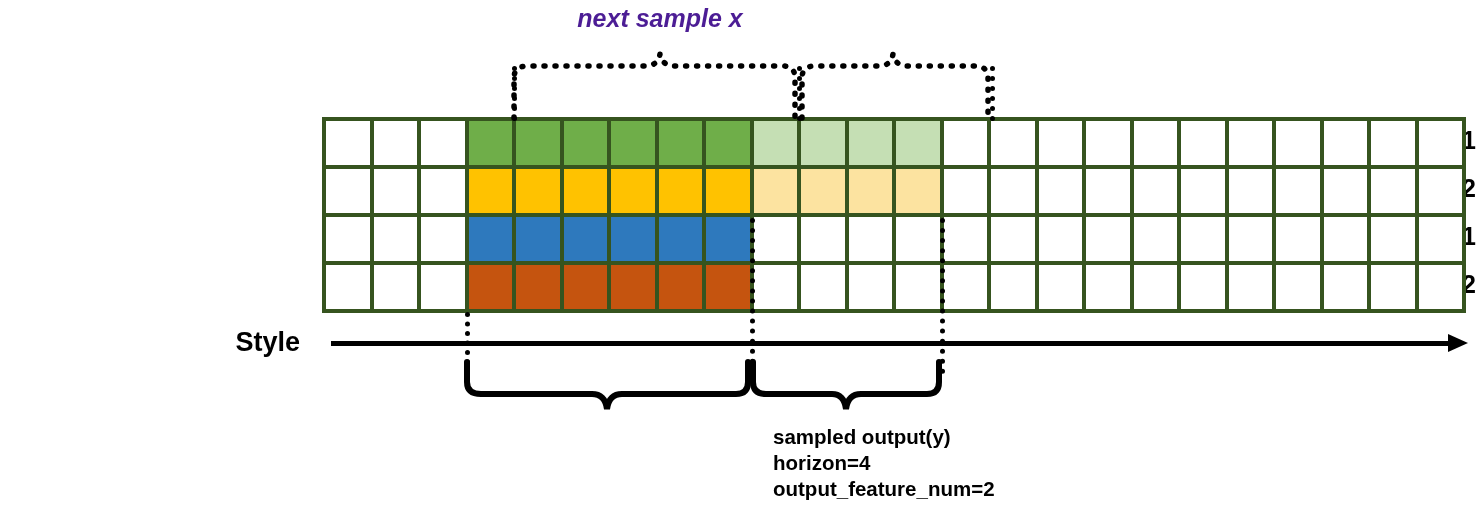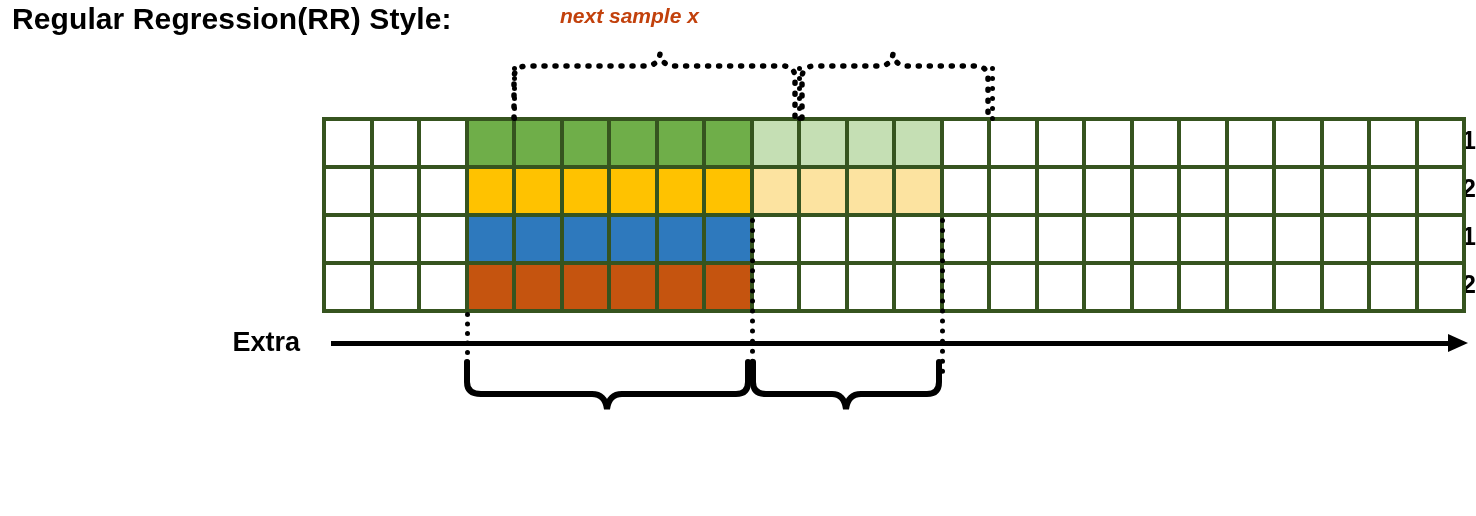--- a/index.html
+++ b/index.html
@@ -64,46 +64,45 @@
 
   
   .vdot{
     position:absolute;width:0;
     border-left:5px dotted #000;
   }
 
   
   .toptext{
     position:absolute;
-    font-size:21px;font-style:italic;font-weight:600;color:#c2410c;
-    white-space:nowrap;text-align:left;
+    font-size:25px;font-style:italic;font-weight:600;color:#4c1d95;
+    white-space:nowrap;text-align:center;
   }
 
   
   .btext{
     position:absolute;
     font-size:20.5px;font-weight:600;color:#000;
     white-space:pre-line;line-height:26px;
   }
 
   svg.overlay{position:absolute;left:0;top:0;width:1476px;height:516px;pointer-events:none;}
 </style>
 </head>
 <body>
 
 <div class="stage">
 
-  <div id="title">Regular Regression(RR) Style:</div>
 
   <div class="rowlabel" id="lbl0">Target 1</div>
   <div class="rowlabel" id="lbl1">Target 2</div>
   <div class="rowlabel" id="lbl2">Extra Feature 1</div>
   <div class="rowlabel" id="lbl3">Extra Feature 2</div>
 
-  <div id="timelabel">Extra</div>
+  <div id="timelabel">Style</div>
 
   <div id="grid">
       <div class="grow">
         <div class="gcell" style="background: rgb(255, 255, 255);"></div>
         <div class="gcell" style="background: rgb(255, 255, 255);"></div>
         <div class="gcell" style="background: rgb(255, 255, 255);"></div>
         <div class="gcell" style="background: rgb(111, 174, 73);"></div>
         <div class="gcell" style="background: rgb(111, 174, 73);"></div>
         <div class="gcell" style="background: rgb(111, 174, 73);"></div>
         <div class="gcell" style="background: rgb(111, 174, 73);"></div>
@@ -222,14 +221,17 @@
 
     <path d="M802,118 L802,78 Q802,66 815,66 L879,66 Q891,66 893,54 Q895,66 908,66 L975,66 Q988,66 988,78 L988,118" fill="none" stroke="#000" stroke-width="5.5" stroke-linecap="round" stroke-dasharray="1 10"></path>
 
     <path d="M467,362 L467,382 Q467,394 481,394 L592,394 Q605,394 607,409 Q609,394 622,394 L736,394 Q748,394 748,382 L748,362" fill="none" stroke="#000" stroke-width="6" stroke-linecap="round"></path>
 
     <path d="M753,362 L753,382 Q753,394 766,394 L832,394 Q844,394 846,409 Q848,394 861,394 L927,394 Q939,394 939,382 L939,362" fill="none" stroke="#000" stroke-width="6" stroke-linecap="round"></path>
   </svg>
 
   <div class="toptext" style="left:560px;top:4px;width:200px;">next sample x</div>
 
+  <div class="btext" style="left:773px;top:424px;">sampled output(y)
+horizon=4
+output_feature_num=2</div>
 
 </div>
 
 </body></html>

